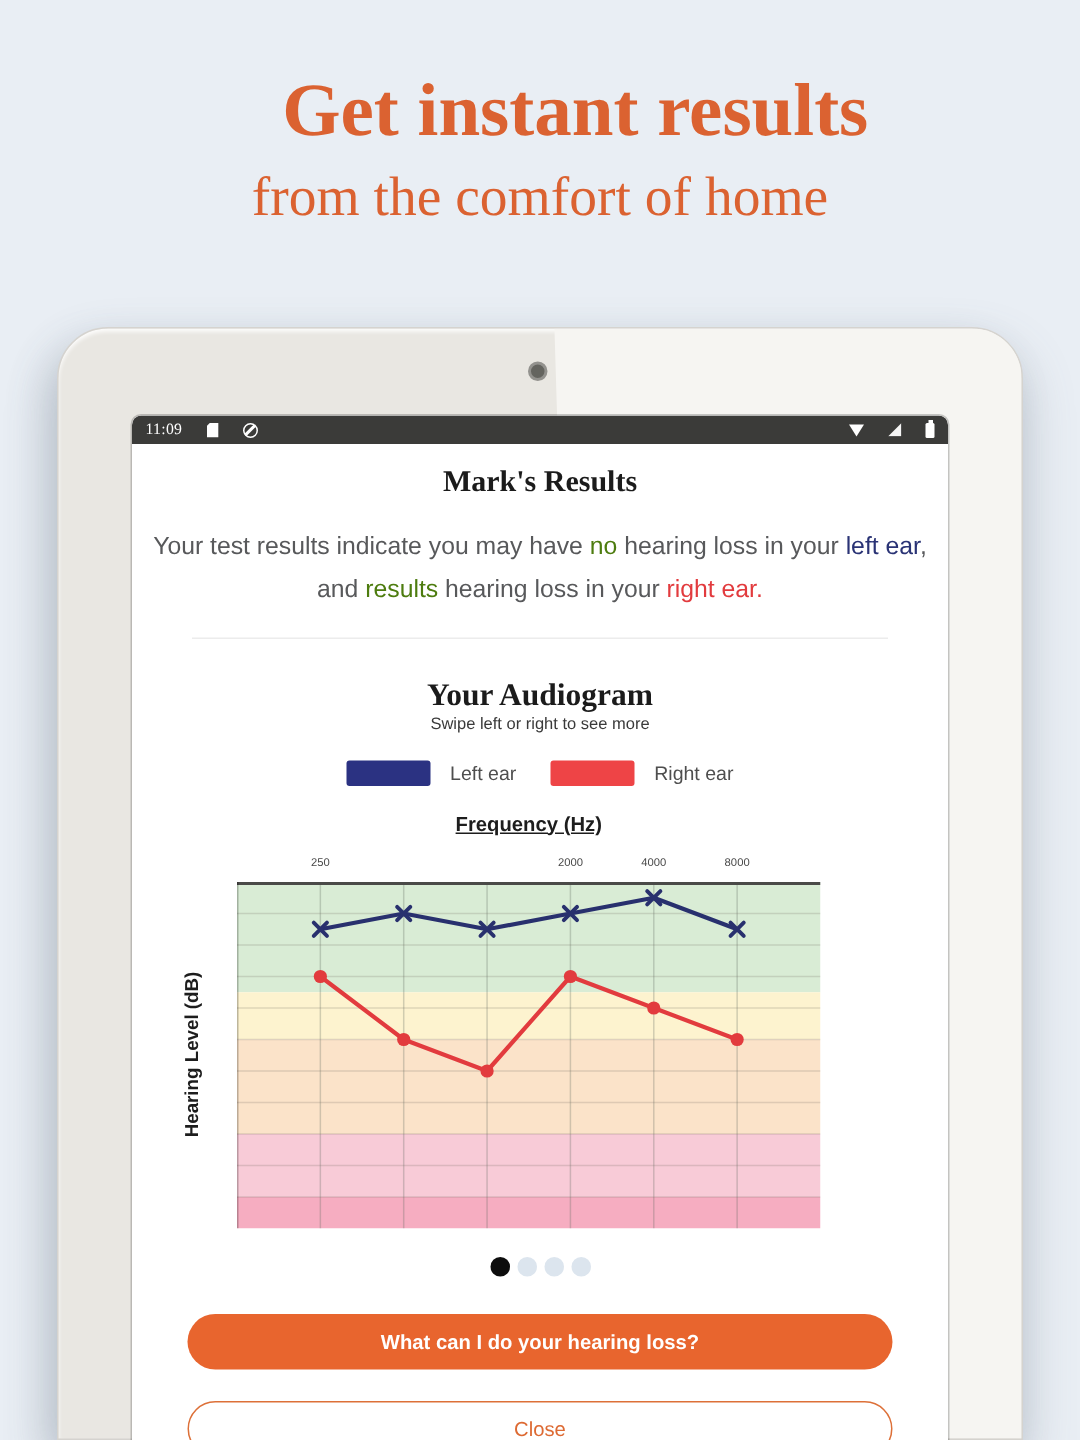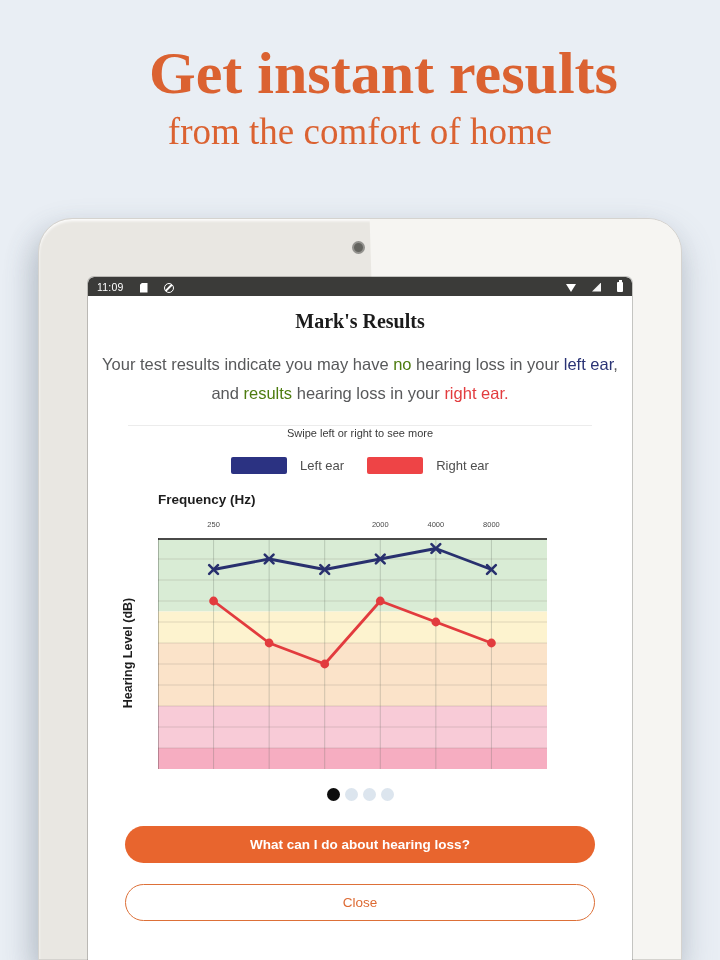--- a/index.html
+++ b/index.html
@@ -1,37 +1,37 @@
 <!DOCTYPE html>
 <html><head>
 <meta charset="utf-8">
 <style>
   html,body{margin:0;padding:0;background:#e9eef4;}
   .stage{position:relative;width:720px;height:960px;background:#e9eef4;overflow:hidden;
          font-family:"Liberation Sans",sans-serif;}
   
   .hero{padding-top:42px;text-align:center;color:#db6231;}
-  .hero-title{font-family:"Liberation Serif",serif;font-weight:bold;font-size:60px;line-height:62px;margin-left:47px;}
+  .hero-title{font-family:"Liberation Serif",serif;font-weight:bold;font-size:50px;line-height:62px;margin-left:47px;}
   .hero-sub{font-family:"Liberation Serif",serif;font-weight:normal;font-size:37px;line-height:44px;margin-top:6px;}
   
   .tablet{position:absolute;left:38px;top:218px;width:644px;height:742px;
           background:#e9e7e2;border-radius:34px 34px 0 0;
           box-shadow:0 16px 34px rgba(95,110,125,.30), -8px 12px 26px rgba(95,110,125,.18),
                      inset 0 2px 3px rgba(255,255,255,.9);
           border:1px solid #d5d3cf;box-sizing:border-box;}
   .bezel-light{position:absolute;inset:0;background:#f6f5f2;border-radius:33px 33px 0 0;
           clip-path:polygon(51.5% 0,100% 0,100% 100%,55% 100%);}
   .camera{position:absolute;left:313px;top:22px;width:13px;height:13px;border-radius:50%;
           background:#64645f;border:2px solid #93928e;box-sizing:border-box;}
   .screen{position:absolute;left:49px;top:58px;width:544px;height:684px;background:#ffffff;
           border-radius:6px 6px 0 0;box-shadow:0 0 0 1px rgba(0,0,0,.2);overflow:hidden;}
   
   .statusbar{height:19px;background:#3b3b39;border-radius:6px 6px 0 0;display:flex;
              align-items:center;justify-content:space-between;padding:0 9px;color:#fff;}
-  .sb-left,.sb-right{display:flex;align-items:flex-end;gap:16px;}
+  .sb-left,.sb-right{display:flex;align-items:center;gap:16px;font-family:Liberation Serif, serif;}
   .sb-time{font-size:10.5px;letter-spacing:.2px;}
   .sim-icon{width:8px;height:10px;background:#fff;clip-path:polygon(35% 0,100% 0,100% 100%,0 100%,0 28%);}
   .datasaver-icon{position:relative;width:10px;height:10px;border:1.5px solid #fff;border-radius:50%;box-sizing:border-box;}
   .datasaver-icon::after{content:"";position:absolute;left:-1px;top:3px;width:9px;height:1.5px;background:#fff;transform:rotate(-45deg);}
   .wifi-icon{width:0;height:0;border-left:5.5px solid transparent;border-right:5.5px solid transparent;border-top:8px solid #fff;}
   .cell-icon{width:9px;height:9px;background:#fff;clip-path:polygon(100% 0,100% 100%,0 100%);opacity:.95;}
   .batt-icon{position:relative;width:6px;height:10px;background:#fff;border-radius:1px;}
   .batt-icon::before{content:"";position:absolute;top:-2px;left:1.5px;width:3px;height:2px;background:#fff;}
   
   .app-title{margin-top:13px;text-align:center;font-family:"Liberation Serif",serif;
@@ -42,22 +42,22 @@
   .audio-title{margin-top:24px;text-align:center;font-family:"Liberation Serif",serif;
                font-weight:bold;font-size:21px;line-height:26px;color:#1b1b1b;}
   .audio-sub{text-align:center;font-size:11px;line-height:14px;color:#3a3a3a;}
   .legend{margin-top:17px;display:flex;justify-content:center;align-items:center;gap:13px;
           font-size:13px;color:#4e4e4e;}
   .sw{width:56px;height:17px;border-radius:2px;}
   .sw-left{background:#2b3282;} .sw-right{background:#ee4446;}
   .legend-label{margin-right:10px;}
   
   .chart-wrap{position:relative;margin-top:16px;height:286px;}
-  .freq-title{position:absolute;left:70px;top:2px;width:389px;
-              font-size:13.5px;font-weight:bold;color:#1d1d1d;}
+  .freq-title{position:absolute;left:70px;top:2px;width:389px;text-align:center;
+              font-size:13.5px;font-weight:bold;color:#1d1d1d;text-decoration:underline;}
   .x-ticks{position:absolute;left:70px;top:30px;width:389px;height:12px;}
   .x-ticks span{position:absolute;top:0;transform:translateX(-50%);font-size:7.5px;color:#4a4a4a;}
   .y-ticks{position:absolute;left:0;top:0;width:64px;height:286px;}
   .y-ticks span{position:absolute;left:0;width:100%;text-align:right;font-size:7.5px;color:#4a4a4a;}
   .y-title-wrap{position:absolute;left:20px;top:48px;width:40px;height:231px;
                 display:flex;align-items:center;justify-content:center;}
   .y-title{transform:rotate(-90deg);white-space:nowrap;font-size:12.5px;font-weight:bold;color:#1d1d1d;}
   .plot{position:absolute;left:70px;top:48px;width:389px;height:231px;}
   .plot svg{display:block;width:389px;height:231px;}
   
@@ -99,20 +99,21 @@
           <span class="batt-icon"></span>
         </div>
       </div>
 
       <div class="app-title">Mark's Results</div>
 
       <p class="intro"><span>Your test results indicate you may have </span><span class="w-orange">no</span><span> hearing loss in your </span><span class="w-navy">left ear</span><span>,</span><br><span>and </span><span class="w-orange">results</span><span> hearing loss in your </span><span class="w-red">right ear</span><span class="w-red">.</span></p>
 
       <hr class="divider">
 
+      <div class="audio-title">Your Audiogram</div>
       <div class="audio-sub">Swipe left or right to see more</div>
 
       <div class="legend">
         <span class="sw sw-left"></span>
         <span class="legend-label">Left ear</span>
         <span class="sw sw-right"></span>
         <span>Right ear</span>
       </div>
 
       <div class="chart-wrap">
@@ -171,18 +172,18 @@
         </div>
       </div>
 
       <div class="dots" id="dots">
           <span class="active"></span>
           <span></span>
           <span></span>
           <span></span>
         </div>
 
-      <button class="btn-primary">What can I do about hearing loss?</button>
+      <button class="btn-primary">What can I do your hearing loss?</button>
       <button class="btn-secondary">Close</button>
 
     </div>
   </div>
 </div>
 
 </body></html>

